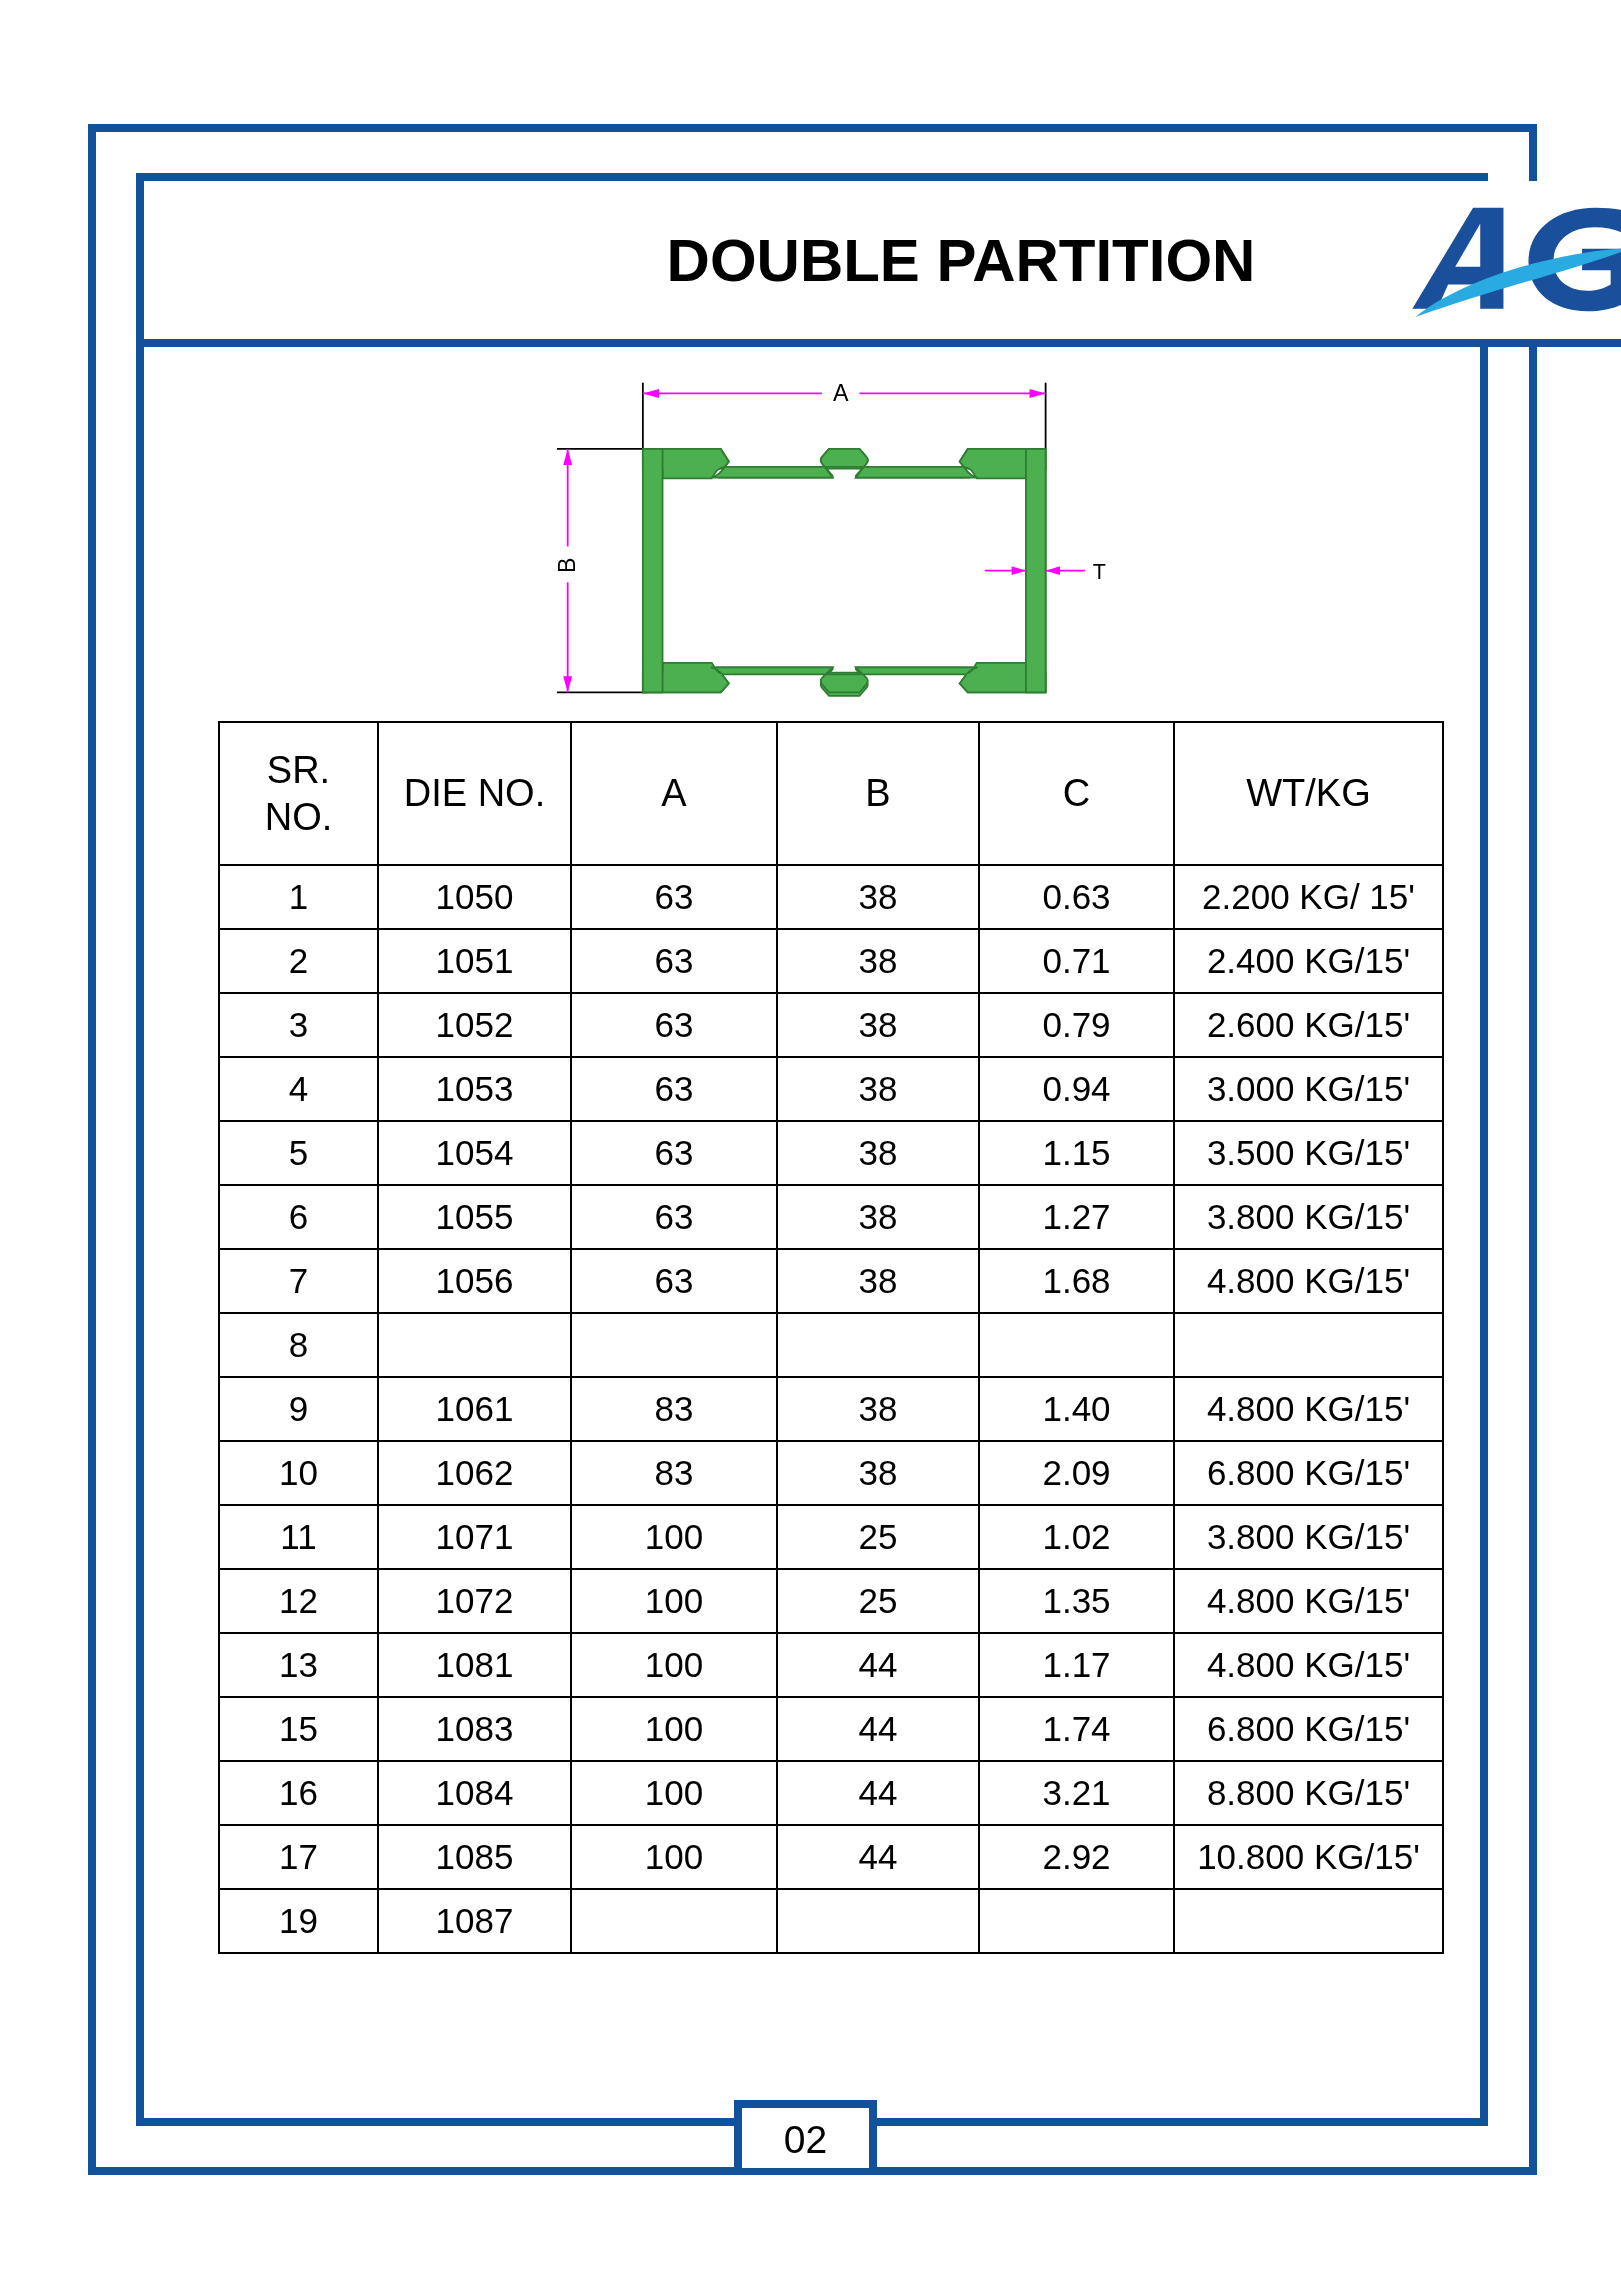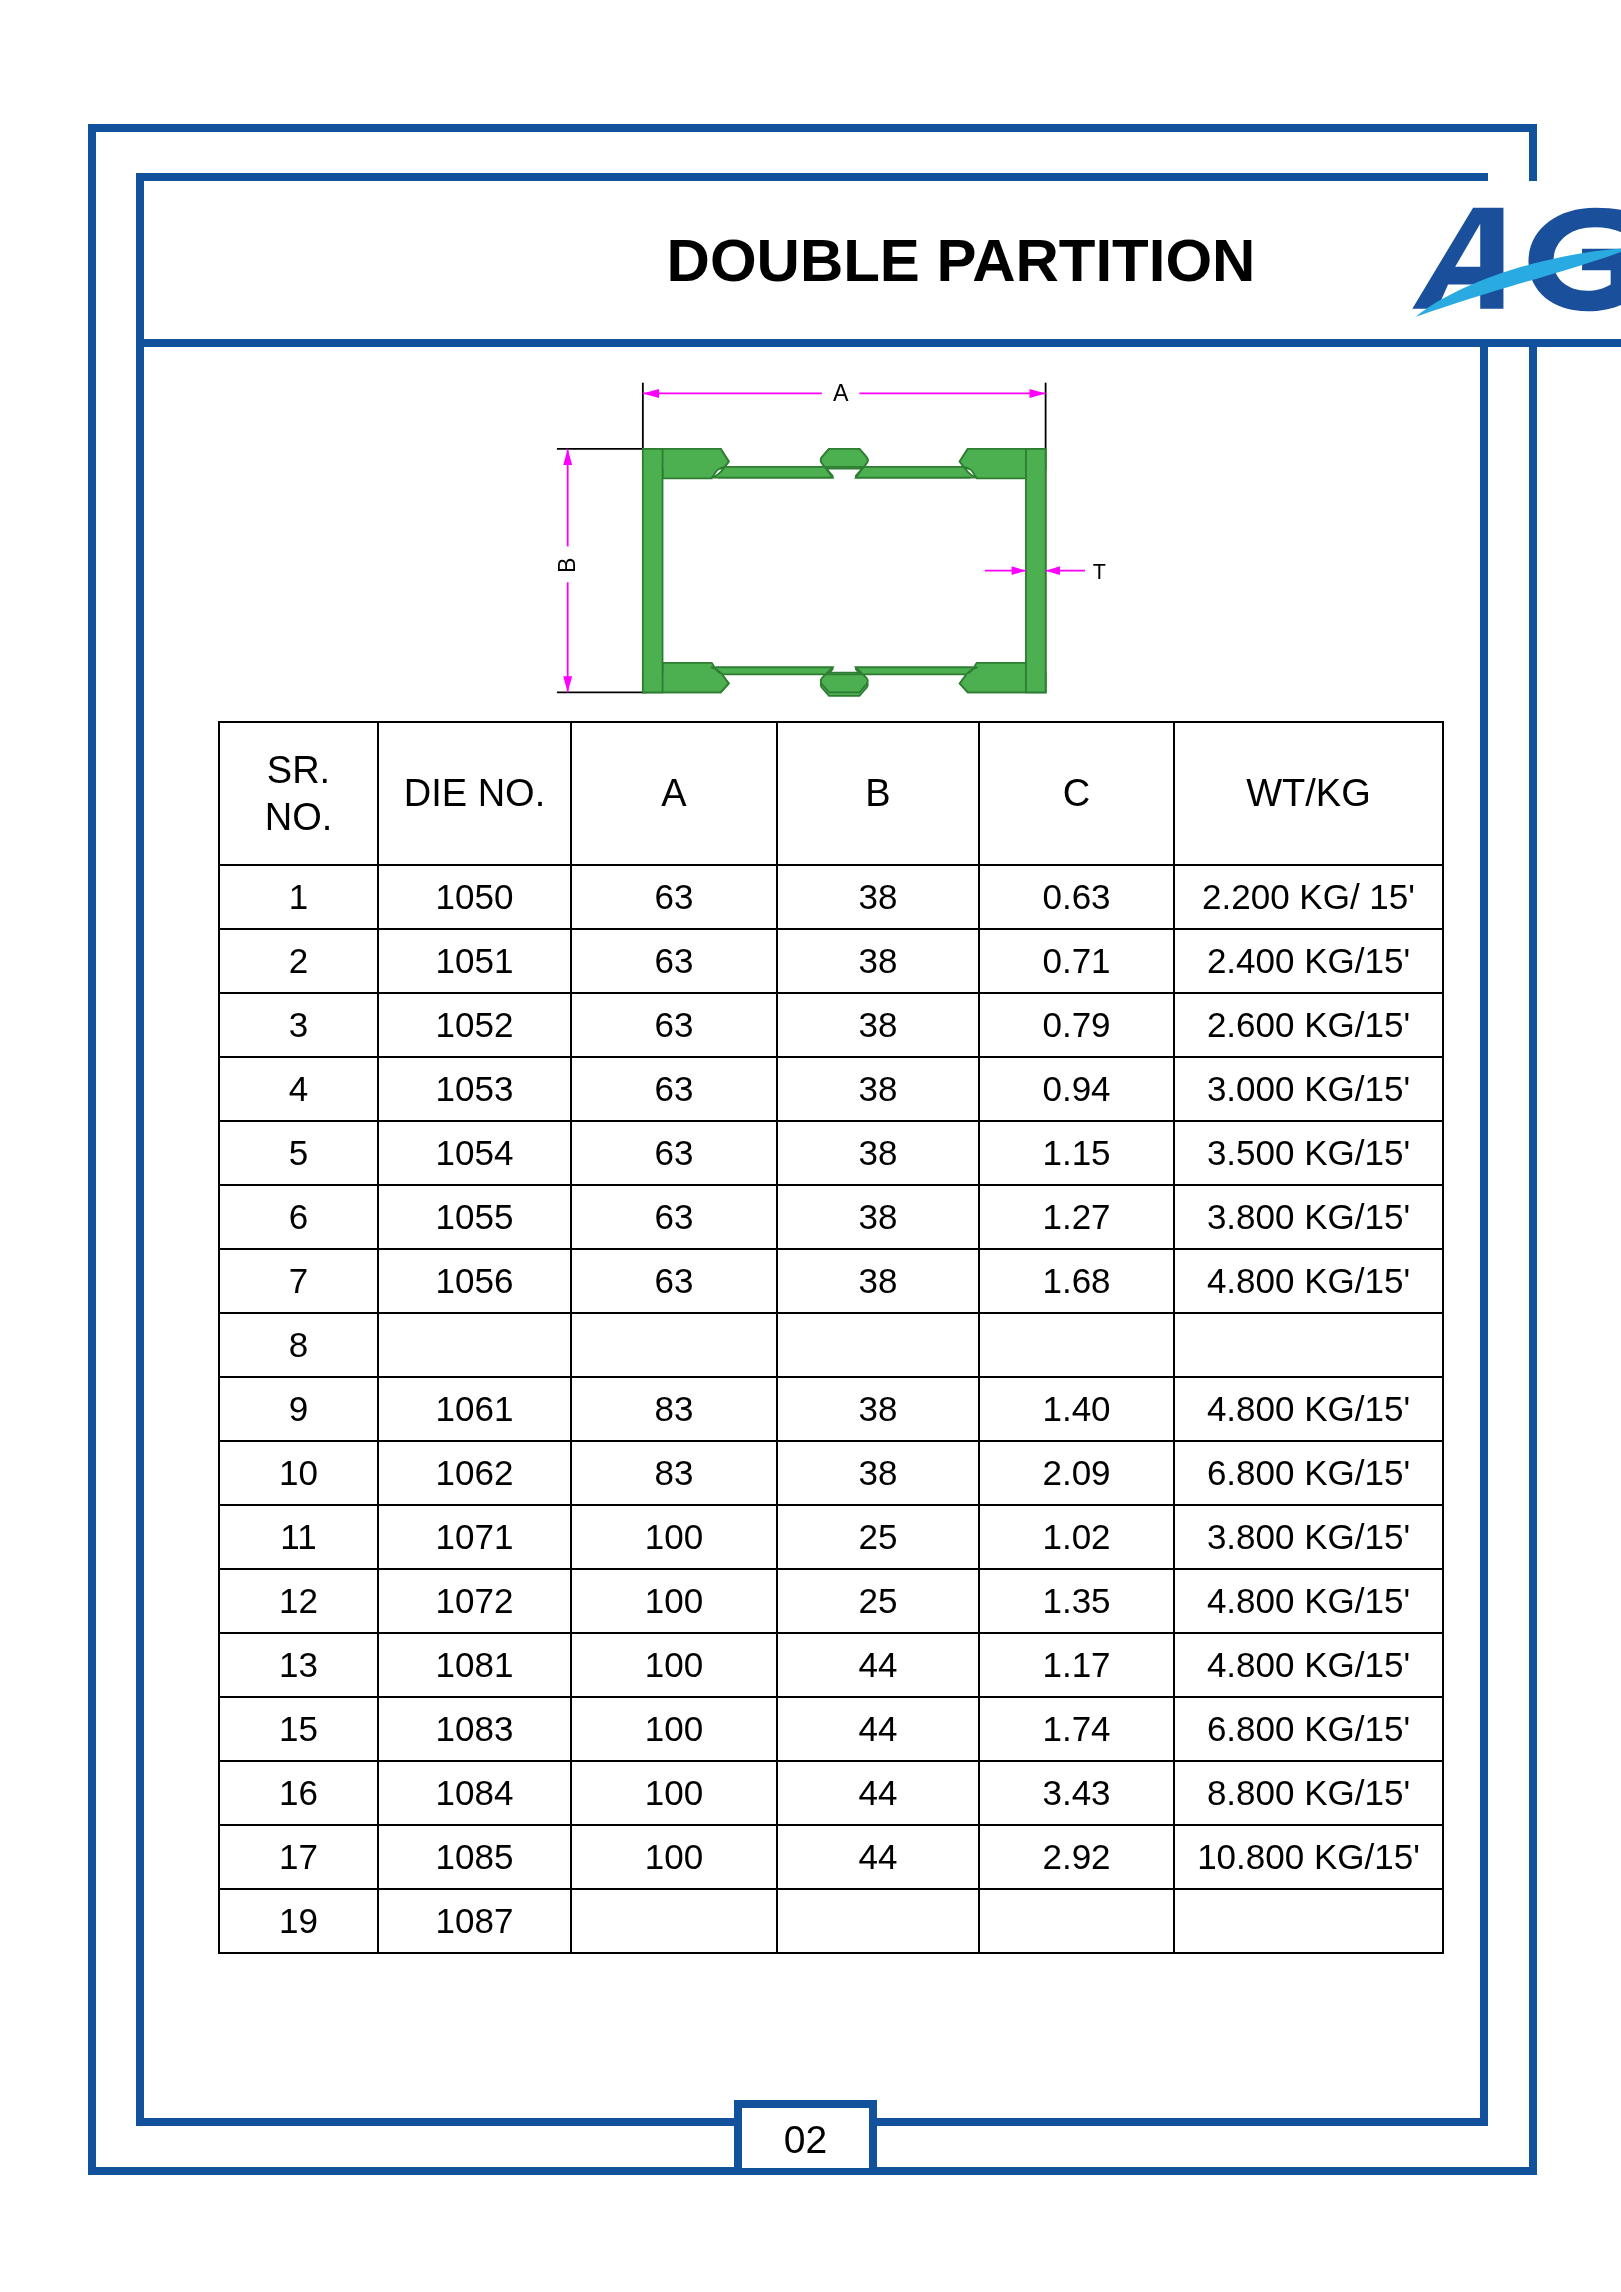--- a/index.html
+++ b/index.html
@@ -339,21 +339,21 @@
         <td>100</td>
         <td>44</td>
         <td>1.74</td>
         <td>6.800 KG/15'</td>
       </tr>
       <tr>
         <td>16</td>
         <td>1084</td>
         <td>100</td>
         <td>44</td>
-        <td>3.43</td>
+        <td>3.21</td>
         <td>8.800 KG/15'</td>
       </tr>
       <tr>
         <td>17</td>
         <td>1085</td>
         <td>100</td>
         <td>44</td>
         <td>2.92</td>
         <td>10.800 KG/15'</td>
       </tr>

